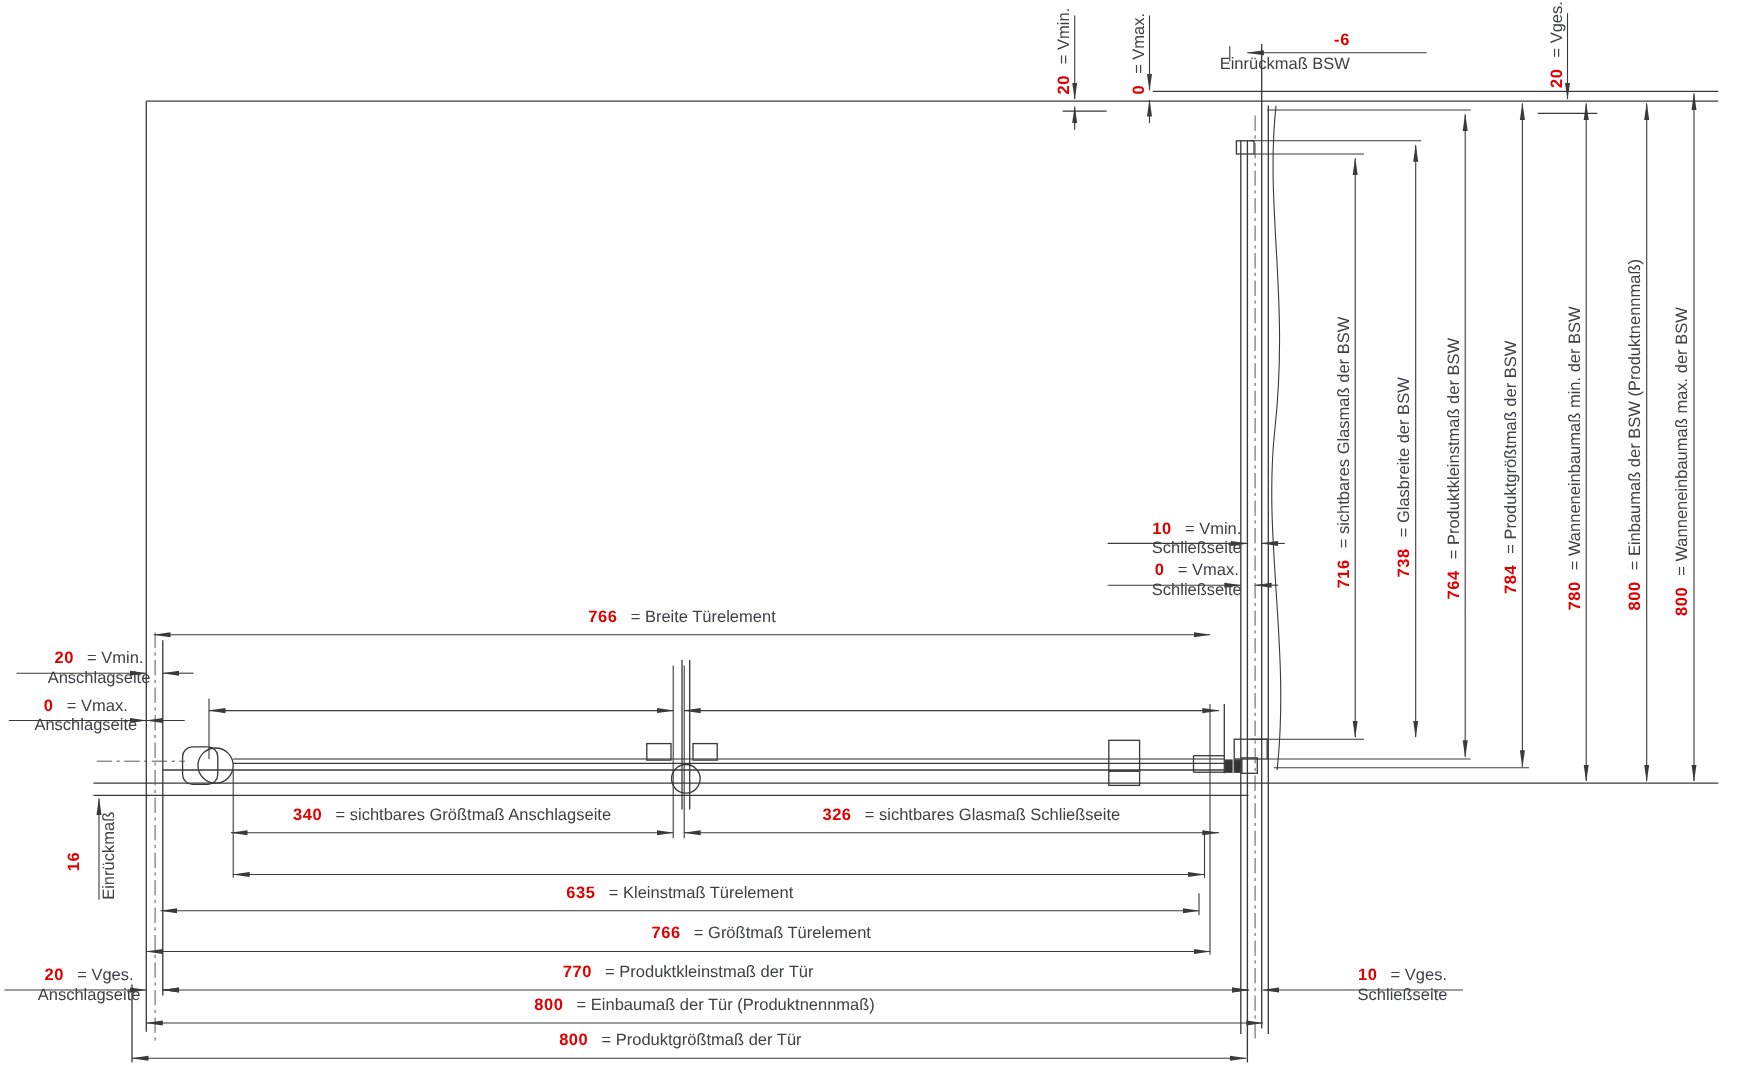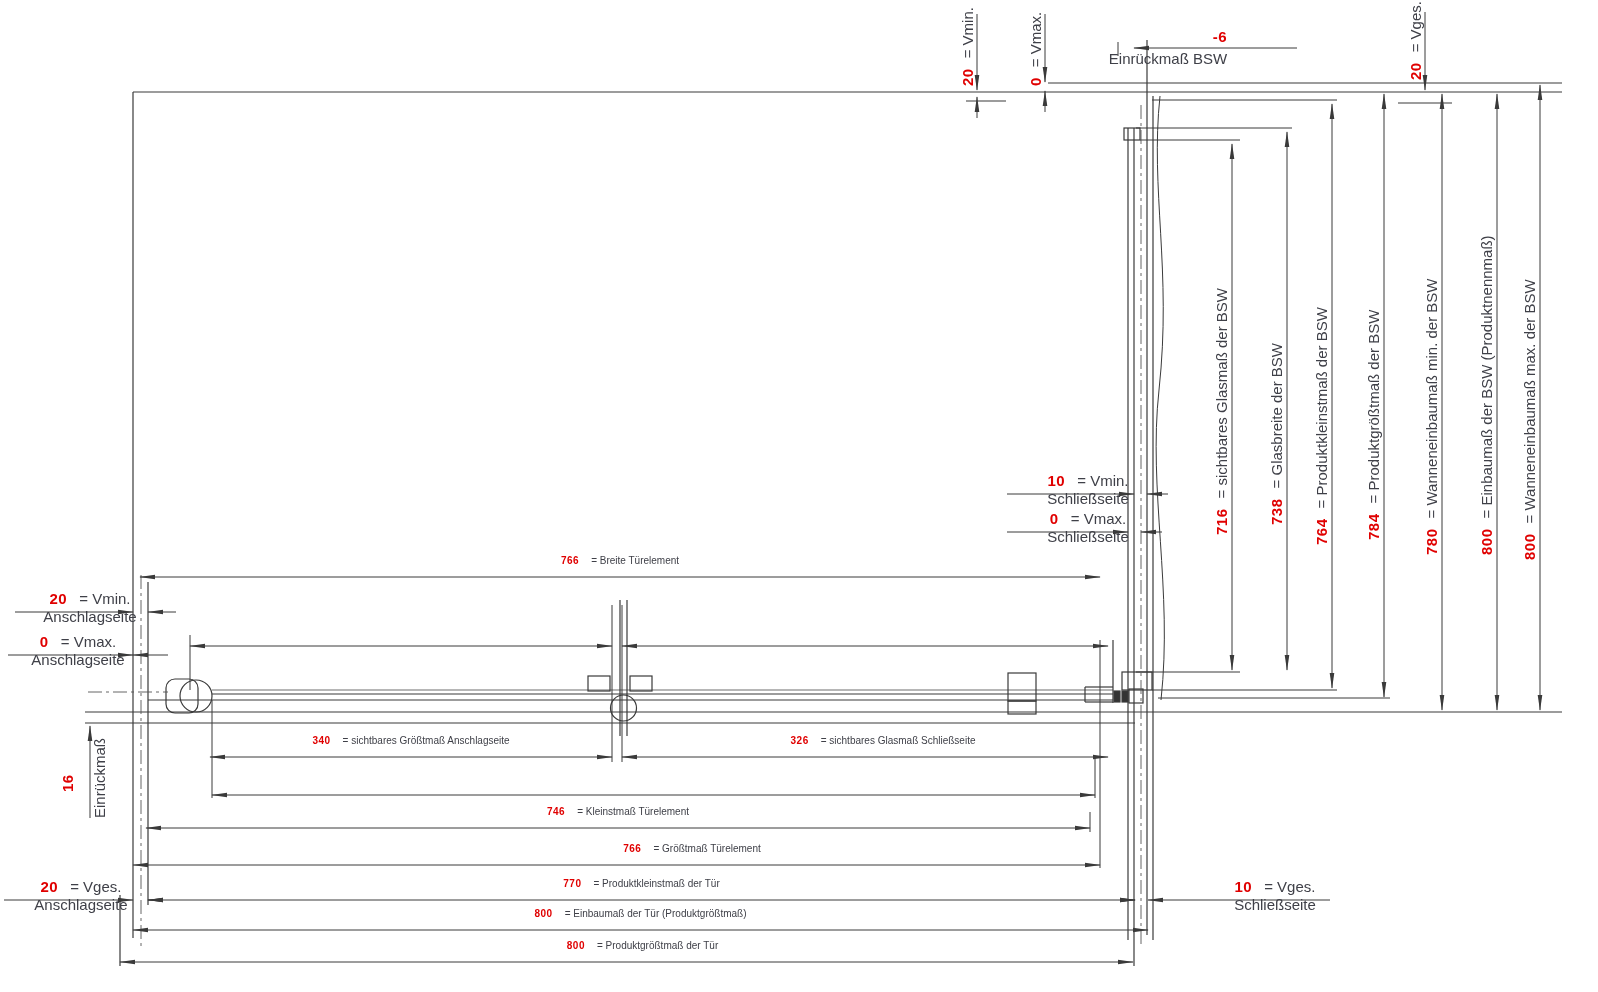--- a/index.html
+++ b/index.html
@@ -1,19 +1,19 @@
 <!DOCTYPE html>
 <html><head>
 <meta charset="utf-8">
 <style>
   html,body{margin:0;padding:0;background:#fff;}
   .stage{position:relative;width:1598px;height:992px;background:#ffffff;overflow:hidden;
          font-family:"Liberation Sans",sans-serif;}
   svg{position:absolute;left:0;top:0;}
-  .lbl{position:absolute;text-align:center;font-size:10px;color:#3f4048;white-space:nowrap;line-height:17px;}
+  .lbl{position:absolute;text-align:center;font-size:15px;color:#3f4048;white-space:nowrap;line-height:17px;}
   .val{color:#e00000;font-weight:700;margin-right:12px;letter-spacing:.5px;}
   .rot{position:absolute;transform-origin:0 0;transform:rotate(-90deg);white-space:nowrap;
        font-size:15px;color:#3f4048;line-height:16px;}
   .rot .val{margin-right:10px;}
   .side{position:absolute;font-size:15px;color:#3f4048;text-align:center;white-space:nowrap;line-height:18px;}
 </style>
 </head>
 <body>
 
 <div class="stage">
@@ -209,28 +209,28 @@
 <div class="lbl" style="left:140px;top:552px;width:960px">
   <span class="val">766</span><span>= Breite Türelement</span>
 </div>
 <div class="lbl" style="left:210px;top:732px;width:402px">
   <span class="val">340</span><span>= sichtbares Größtmaß Anschlagseite</span>
 </div>
 <div class="lbl" style="left:640px;top:732px;width:486px">
   <span class="val">326</span><span>= sichtbares Glasmaß Schließseite</span>
 </div>
 <div class="lbl" style="left:146px;top:803px;width:944px">
-  <span class="val">746</span><span>= Kleinstmaß Türelement</span>
+  <span class="val">635</span><span>= Kleinstmaß Türelement</span>
 </div>
 <div class="lbl" style="left:133px;top:840px;width:1118px">
   <span class="val">766</span><span>= Größtmaß Türelement</span>
 </div>
-<div class="lbl" style="left:148px;top:875px;width:987px">
+<div class="lbl" style="left:132px;top:875px;width:987px">
   <span class="val">770</span><span>= Produktkleinstmaß der Tür</span>
 </div>
 <div class="lbl" style="left:133px;top:905px;width:1015px">
-  <span class="val">800</span><span>= Einbaumaß der Tür (Produktgrößtmaß)</span>
-</div>
-<div class="lbl" style="left:136px;top:937px;width:1013px">
+  <span class="val">800</span><span>= Einbaumaß der Tür (Produktnennmaß)</span>
+</div>
+<div class="lbl" style="left:112px;top:937px;width:1013px">
   <span class="val">800</span><span>= Produktgrößtmaß der Tür</span>
 </div>
 
 </div>
 
 </body></html>

